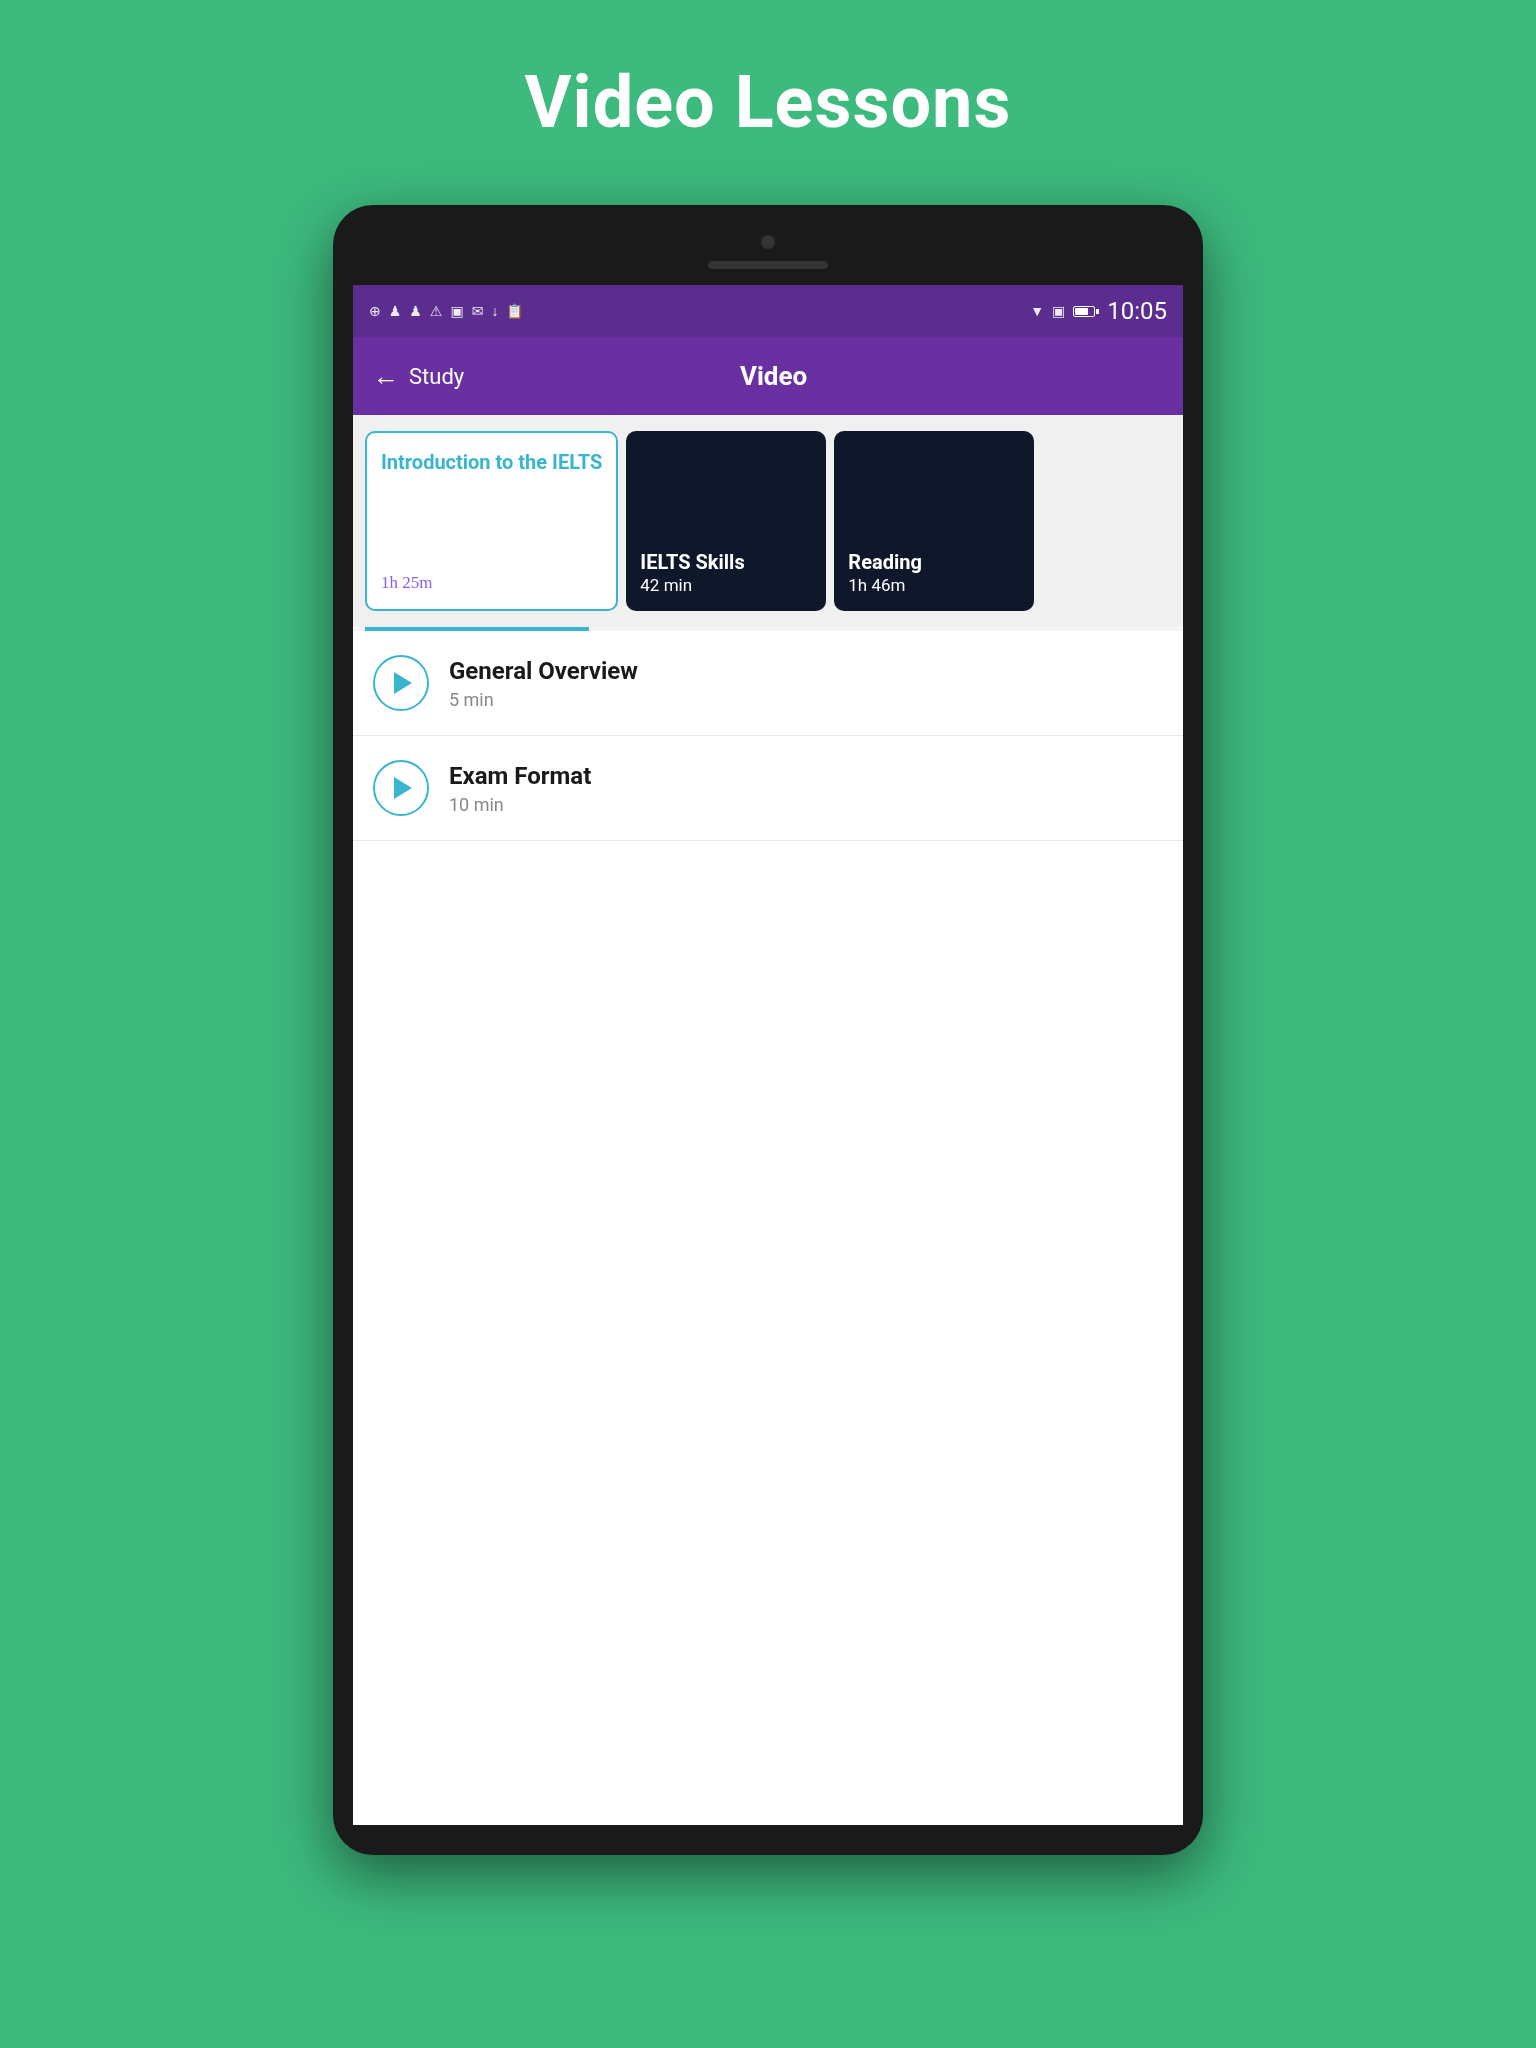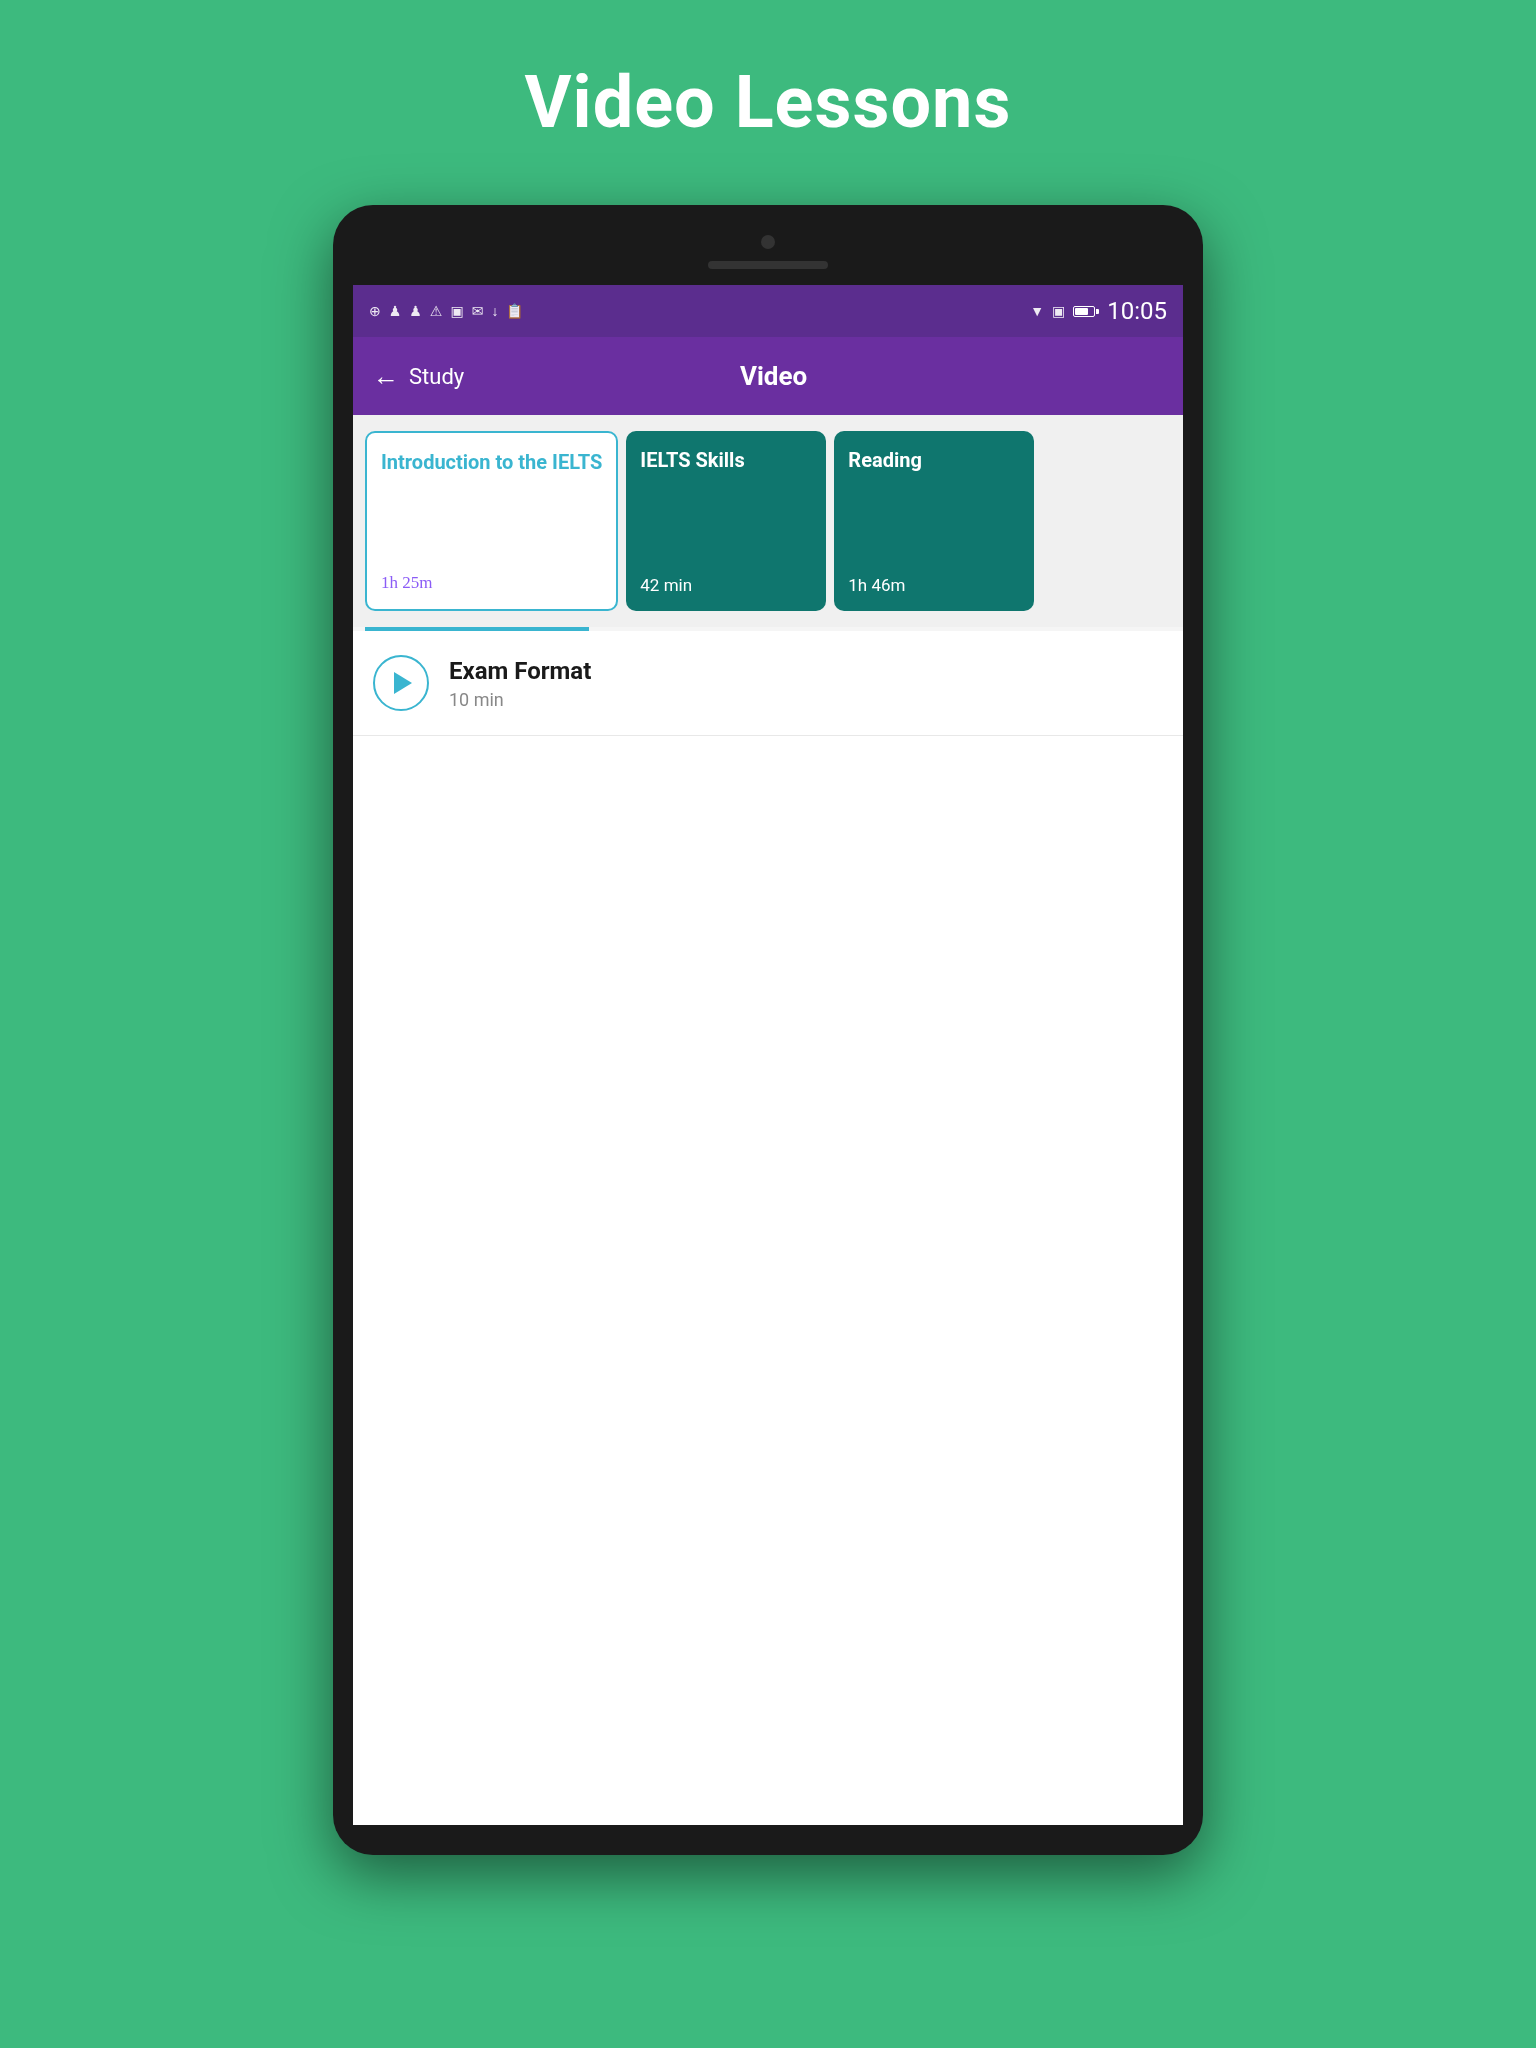--- a/index.html
+++ b/index.html
@@ -157,22 +157,23 @@
       cursor: pointer;
       flex-shrink: 0;
     }
 
     .category-tab.active {
       background: white;
       border: 2px solid #3ab5d0;
     }
 
     .category-tab.inactive {
-      background: #0f766e;
+      background: #0f172a;
       border: none;
+      justify-content: flex-end;
     }
 
     .category-tab-title {
       font-size: 20px;
       font-weight: 700;
       line-height: 1.3;
     }
 
     .category-tab.active .category-tab-title {
       color: #3ab5d0;
@@ -354,26 +355,35 @@
       <div class="category-tab inactive">
         <span class="category-tab-title">Reading</span>
         <span class="category-tab-duration">1h 46m</span>
       </div>
     </div>
 
     <div class="active-indicator"></div>
 
     <div class="lesson-list">
 
-
       <div class="lesson-item">
         <div class="play-button">
           <div class="play-triangle"></div>
         </div>
         <div class="lesson-info">
+          <span class="lesson-title">General Overview</span>
+          <span class="lesson-duration">5 min</span>
+        </div>
+      </div>
+
+      <div class="lesson-item">
+        <div class="play-button">
+          <div class="play-triangle"></div>
+        </div>
+        <div class="lesson-info">
           <span class="lesson-title">Exam Format</span>
           <span class="lesson-duration">10 min</span>
         </div>
       </div>
 
 
     </div>
 
   </div>
 </div>

